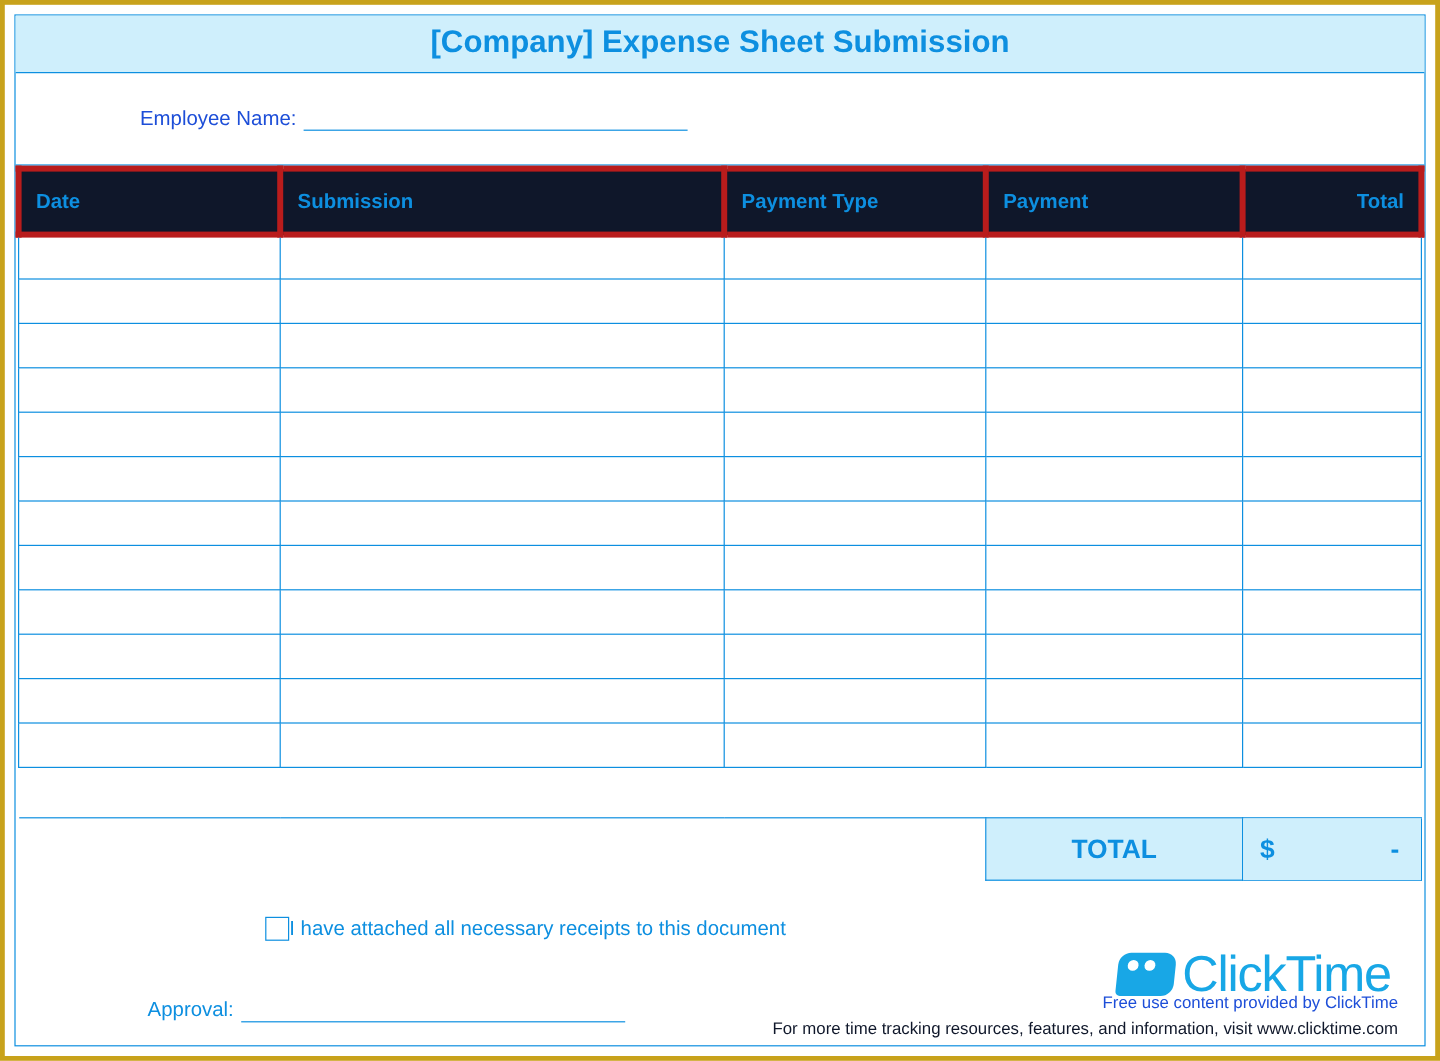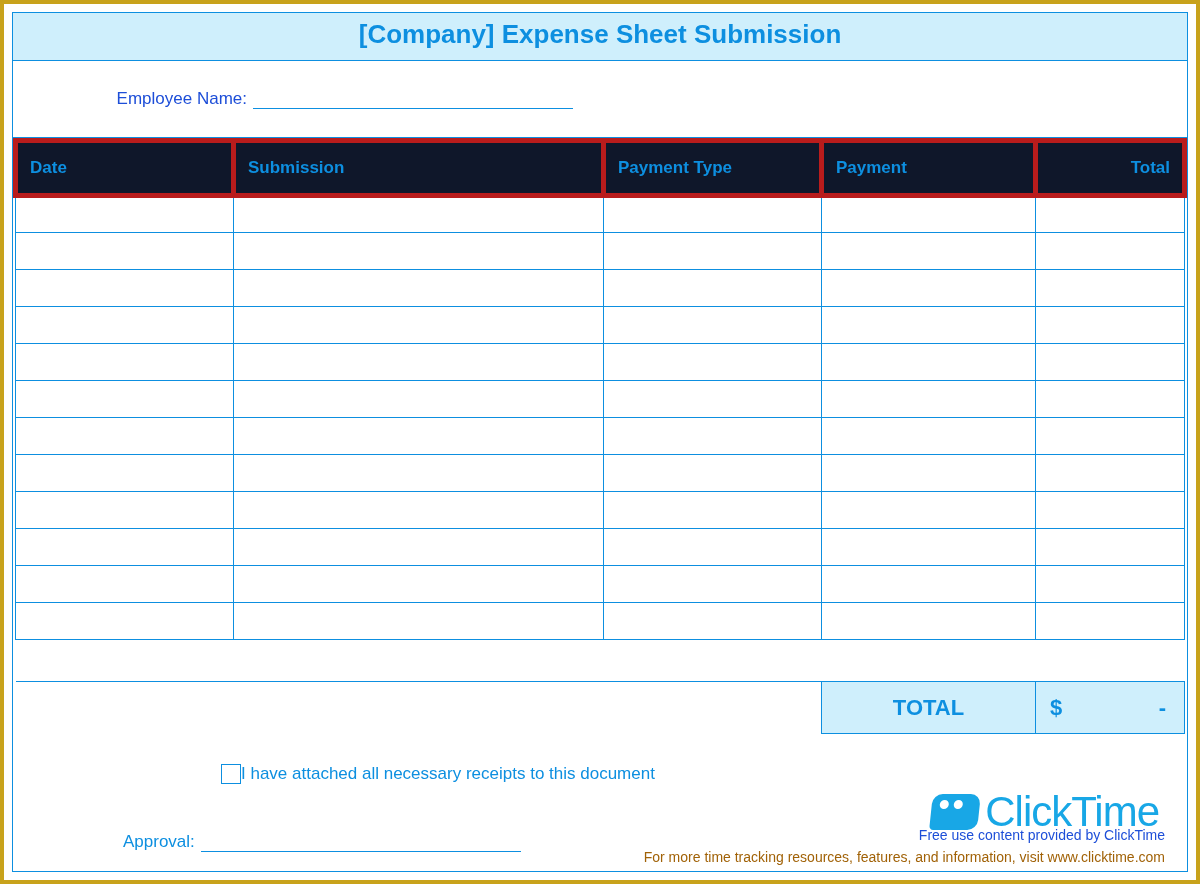--- a/index.html
+++ b/index.html
@@ -184,21 +184,21 @@
 
   .footer1 {
     position: absolute;
     right: 22px; bottom: 28px;
     color: #1d4ed8;
     font-size: 14px;
   }
   .footer2 {
     position: absolute;
     right: 22px; bottom: 6px;
-    color: #a16207;
+    color: #0f172a;
     font-size: 14px;
   }
 </style>
 </head>
 <body>
 
 <div class="frame">
   <div class="sheet">
 
     <div class="title-bar">

